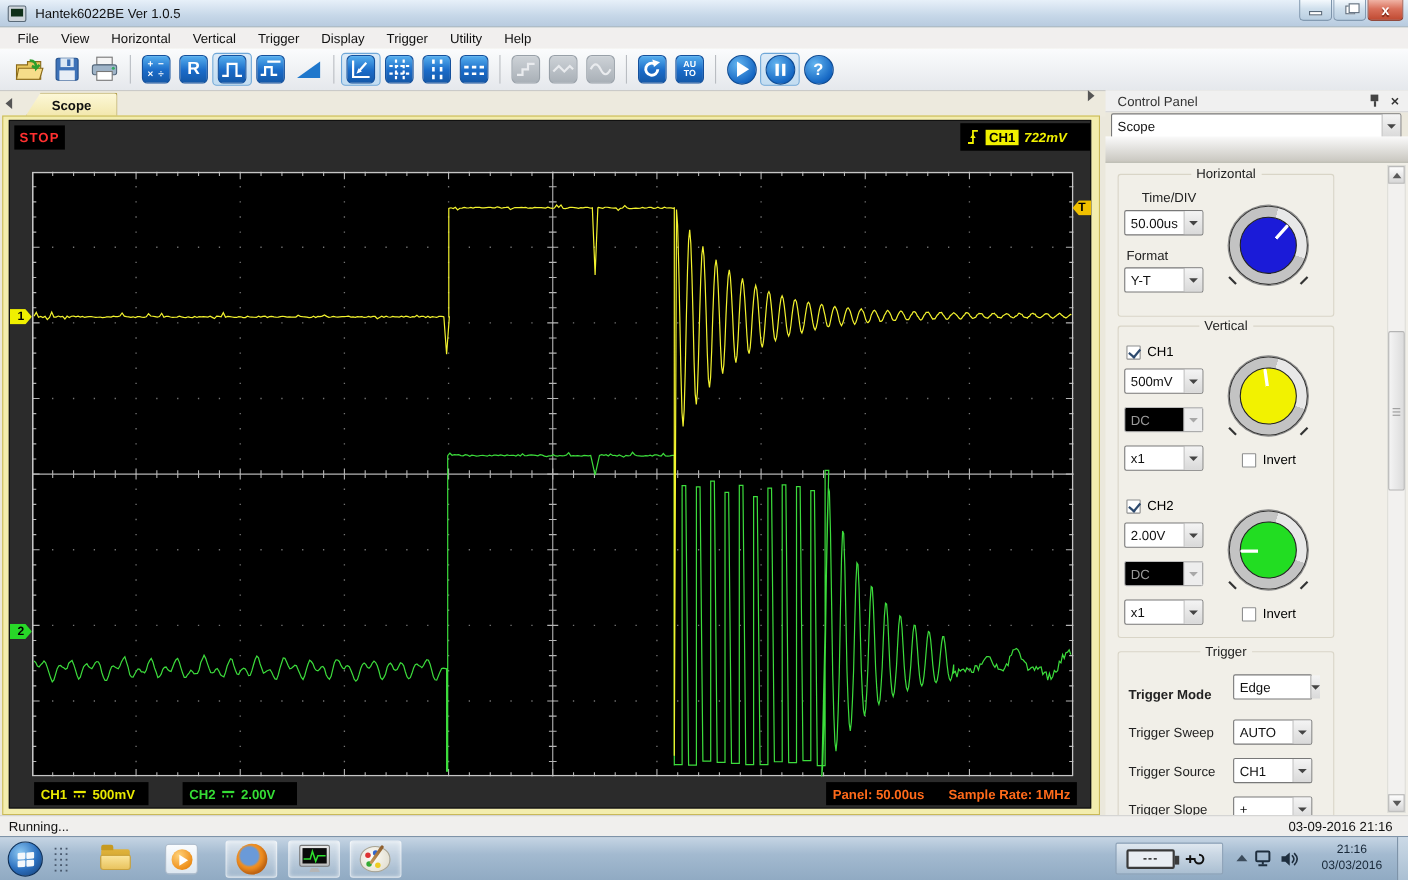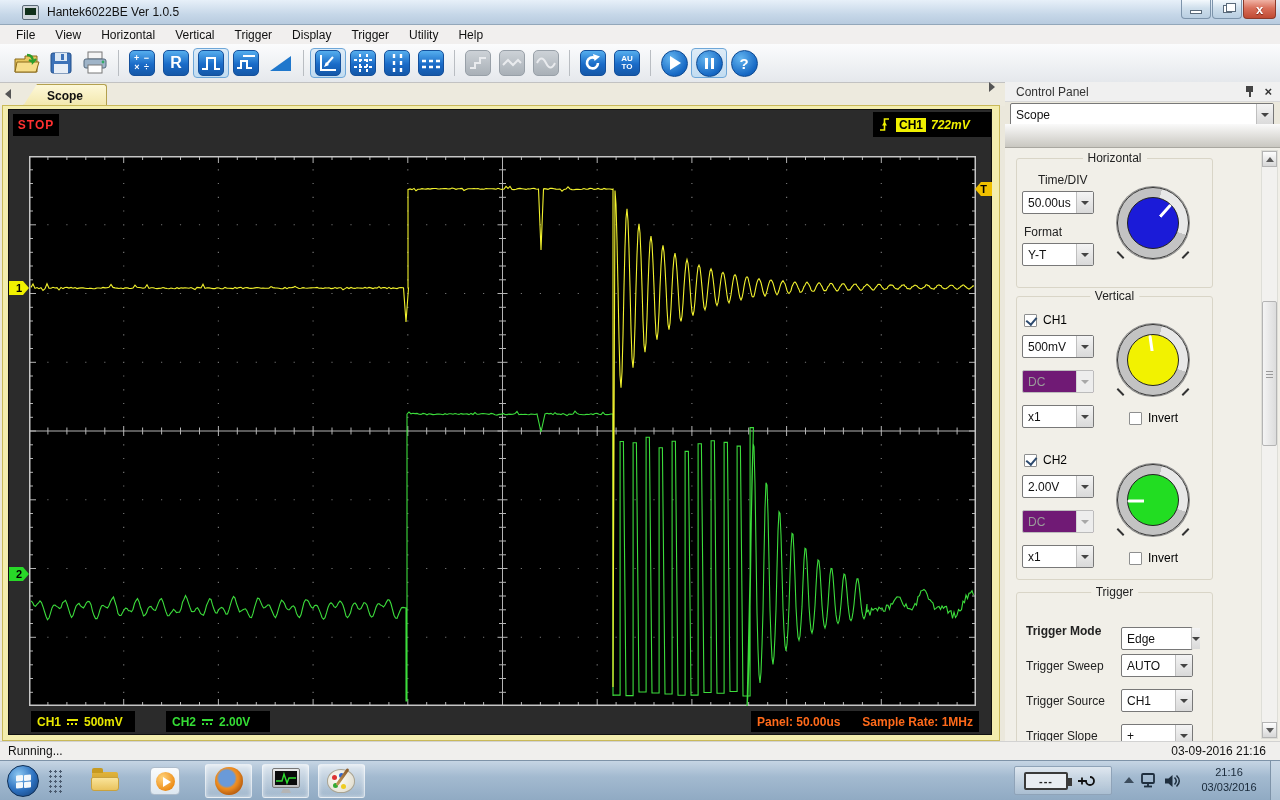--- a/index.html
+++ b/index.html
@@ -4,21 +4,21 @@
 <title>Hantek6022BE</title>
 <style>
   * { margin:0; padding:0; box-sizing:border-box; }
   html,body { width:1280px; height:800px; overflow:hidden; }
   body { font-family:"Liberation Sans","DejaVu Sans",sans-serif; font-size:12px; background:#ebe8dc; position:relative; }
   .abs { position:absolute; }
 
   
   .titlebar { left:0; top:0; width:1280px; height:25px;
     background:linear-gradient(#e7f0f9,#c6d7e8 60%,#b8cbdf); border-bottom:1px solid #93a7ba;
-    display:flex; align-items:center;padding-left:15px; }
+    display:flex; align-items:center; }
   .app-ico { width:17px; height:15px; margin:0 8px 0 7px; background:#cfd6dc; border:1px solid #5a6a78; border-radius:2px; position:relative; }
   .app-ico::after{ content:""; position:absolute; left:2px; top:2px; right:2px; bottom:4px; background:#10301a; }
   .title-text { color:#111; }
   .winbtns { position:absolute; right:4px; top:0; display:flex; }
   .winbtn { width:30px; height:19px; border:1px solid #7d94ab; border-top:none; border-radius:0 0 4px 4px;
     background:linear-gradient(#f4f9fd,#cfdfec 45%,#b9cee1); margin-left:1px; display:flex; align-items:center; justify-content:center; }
   .winbtn.close { width:33px; background:linear-gradient(#f0b3a5,#d9705b 45%,#c04a32); border-color:#8c3a2a; }
   .glyph-min { width:12px; height:4px; background:#fff; border:1px solid #5a6a7a; margin-top:6px;}
   .glyph-restore { width:9px; height:8px; border:1px solid #5a6a7a; background:#fff; position:relative; }
   .glyph-restore::after { content:""; position:absolute; left:2px; top:-3px; width:8px; height:7px; border:1px solid #5a6a7a; background:#fff; }
@@ -94,21 +94,21 @@
   .g-horizontal { left:11px; top:10px; width:197px; height:130px; }
   .g-vertical { left:11px; top:148px; width:197px; height:284px; }
   .g-trigger { left:11px; top:444px; width:197px; height:170px; }
   .flabel { position:absolute; color:#222; }
 
   .combo { position:absolute; height:23px; background:#fff; border:1px solid #787878; border-radius:2px; display:flex; align-items:center; }
   .combo .ctext { flex:1; padding-left:5px; color:#111; }
   .combo .cbtn { width:17px; height:100%; background:linear-gradient(#f4f4f4,#d9d9d9); border-left:1px solid #bfbfbf;
     display:flex; align-items:center; justify-content:center; }
   .combo .arr { width:0; height:0; border-left:4px solid transparent; border-right:4px solid transparent; border-top:4px solid #444; }
-  .combo.disabled { background:#701a75; border-color:#bcbcbc; }
+  .combo.disabled { background:#000000; border-color:#bcbcbc; }
   .combo.disabled .ctext { color:#9a9a9a; }
   .combo.disabled .cbtn { background:#ededed; border-left-color:#d5d5d5; }
   .combo.disabled .arr { border-top-color:#a8a8a8; }
   .cp-combo.combo { position:absolute; }
 
   .chkrow { position:absolute; display:flex; align-items:center; gap:6px; }
   .chk { width:13px; height:13px; background:#fff; border:1px solid #8e8f8f; border-radius:1px; position:relative; }
   .chk.checked::after { content:""; position:absolute; left:2.5px; top:0.5px; width:5px; height:8px;
     border-right:2px solid #2d4a6e; border-bottom:2px solid #2d4a6e; transform:rotate(40deg); }
 
@@ -520,21 +520,21 @@
     <div class="chkrow" style="left:112px;top:254px;">
       <span class="chk"></span>
       <span>Invert</span>
     </div>
   </div>
 
   <div class="group g-trigger">
     <span class="group-legend">Trigger</span>
 
     <span class="flabel" style="left:9px;top:31px;font-weight:bold;">Trigger Mode</span>
-    <div class="combo" style="left:104px;top:34px;width:72px;gap:36px;">
+    <div class="combo" style="left:104px;top:20px;width:72px;gap:36px;">
       <span class="ctext">Edge</span>
       <span class="cbtn">
           <i class="arr"></i>
         </span>
     </div>
     <span class="flabel" style="left:9px;top:66px;">Trigger Sweep</span>
     <div class="combo" style="left:104px;top:61px;width:72px;">
       <span class="ctext">AUTO</span>
       <span class="cbtn">
           <i class="arr"></i>

